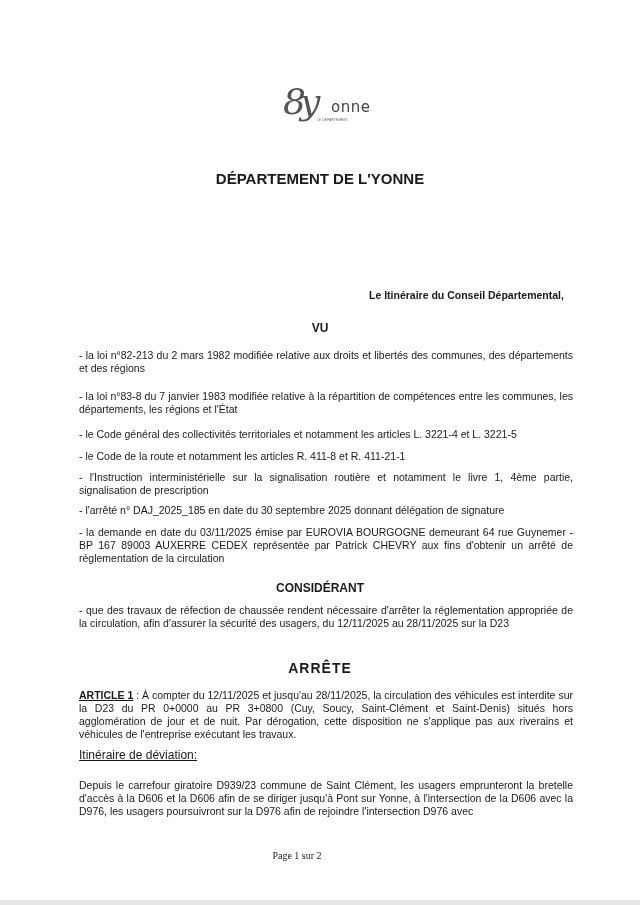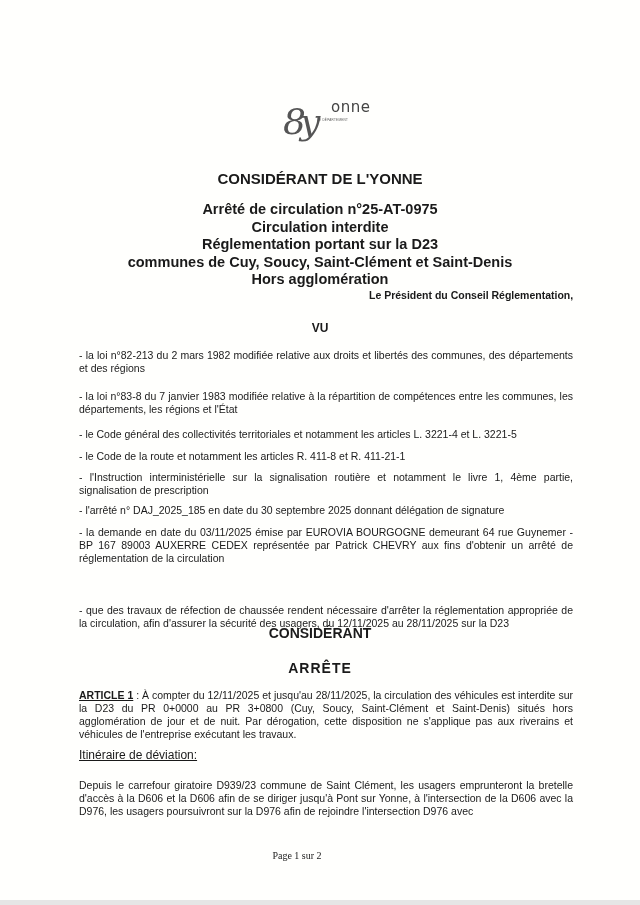--- a/index.html
+++ b/index.html
@@ -4,73 +4,66 @@
   <style>
     html, body { margin: 0; padding: 0; }
     body {
       width: 640px; height: 905px; background: #ffffff; position: relative; overflow: hidden;
       font-family: "Liberation Sans", sans-serif; color: #1a1a1a;
     }
     .page { position: absolute; left: 0; top: 0; width: 640px; height: 900px; background: #fffffd; }
     .bottom-edge { position: absolute; left: 0; top: 900px; width: 640px; height: 5px; background: #e6e6e6; }
 
     .logo { position: absolute; left: 283px; top: 82px; width: 80px; height: 52px; }
-    .logo .script { position: absolute; left: 0; top: 0; font-family: "DejaVu Serif", serif; font-style: italic; font-size: 36px; color: #555; letter-spacing: -6px; line-height: 40px; margin-top: 20px; }
+    .logo .script { position: absolute; left: 0; top: 0; font-family: "DejaVu Serif", serif; font-style: italic; font-size: 36px; color: #555; letter-spacing: -6px; line-height: 40px; }
     .logo .word { position: absolute; left: 48px; top: 16px; font-family: "DejaVu Sans", sans-serif; font-size: 15px; color: #444; letter-spacing: 0.5px; }
     .logo .sub { position: absolute; left: 34px; top: 36px; font-size: 3px; color: #555; letter-spacing: 0.3px; }
 
     .center { position: absolute; left: 0; width: 640px; text-align: center; font-weight: bold; }
     .dept { top: 170px; font-size: 15px; }
     .titles { top: 201px; font-size: 14.5px; line-height: 17.5px; }
     .president { position: absolute; left: 369px; top: 289px; font-size: 10.5px; font-weight: bold; }
     .vu { top: 321px; font-size: 12px; }
 
     .para {
       position: absolute; left: 79px; width: 494px; font-size: 10.5px; line-height: 13px;
       text-align: justify; text-align-last: left; word-spacing: 0;
     }
     .p1 { top: 349px; }
     .p2 { top: 390px; }
     .p3 { top: 428px; }
     .p4 { top: 450px; }
     .p5 { top: 471px; }
     .p6 { top: 504px; }
     .p7 { top: 526px; }
-    .considerant { top: 581px; font-size: 14px; margin-top: 44px; }
+    .considerant { top: 581px; font-size: 12px; }
     .p8 { top: 604px; }
     .arrete { top: 660px; font-size: 14px; letter-spacing: 1px; }
     .p9 { top: 689px; }
     .itin { position: absolute; left: 79px; top: 748px; font-size: 12px; text-decoration: underline; }
     .p10 { top: 779px; }
     .art-label { font-weight: bold; text-decoration: underline; }
 
     .footer { position: absolute; left: 0; width: 594px; top: 850px; text-align: center; font-family: "Liberation Serif", serif; font-size: 10px; }
   </style>
 </head>
 <body>
 
 <div class="page">
 
   <div class="logo">
     <span class="script">8y</span>
     <span class="word">onne</span>
     <span class="sub">LE DÉPARTEMENT</span>
   </div>
 
-  <div class="center dept">CONSIDÉRANT DE L'YONNE</div>
+  <div class="center dept">DÉPARTEMENT DE L'YONNE</div>
 
-  <div class="center titles">
-    <div>Arrêté de circulation n°25-AT-0975</div>
-    <div>Circulation interdite</div>
-    <div>Réglementation portant sur la D23</div>
-    <div>communes de Cuy, Soucy, Saint-Clément et Saint-Denis</div>
-    <div>Hors agglomération</div>
-  </div>
 
-  <div class="president">Le Président du Conseil Réglementation,</div>
+  <div class="president">Le Itinéraire du Conseil Départemental,</div>
 
   <div class="center vu">VU</div>
 
   <div class="para p1">- la loi n°82-213 du 2 mars 1982 modifiée relative aux droits et libertés des communes, des départements et des régions</div>
   <div class="para p2">- la loi n°83-8 du 7 janvier 1983 modifiée relative à la répartition de compétences entre les communes, les départements, les régions et l'État</div>
   <div class="para p3">- le Code général des collectivités territoriales et notamment les articles L. 3221-4 et L. 3221-5</div>
   <div class="para p4">- le Code de la route et notamment les articles R. 411-8 et R. 411-21-1</div>
   <div class="para p5">- l'Instruction interministérielle sur la signalisation routière et notamment le livre 1, 4ème partie, signalisation de prescription</div>
   <div class="para p6">- l'arrêté n° DAJ_2025_185 en date du 30 septembre 2025 donnant délégation de signature</div>
   <div class="para p7">- la demande en date du 03/11/2025 émise par EUROVIA BOURGOGNE demeurant 64 rue Guynemer - BP 167 89003 AUXERRE CEDEX représentée par Patrick CHEVRY aux fins d'obtenir un arrêté de réglementation de la circulation</div>

